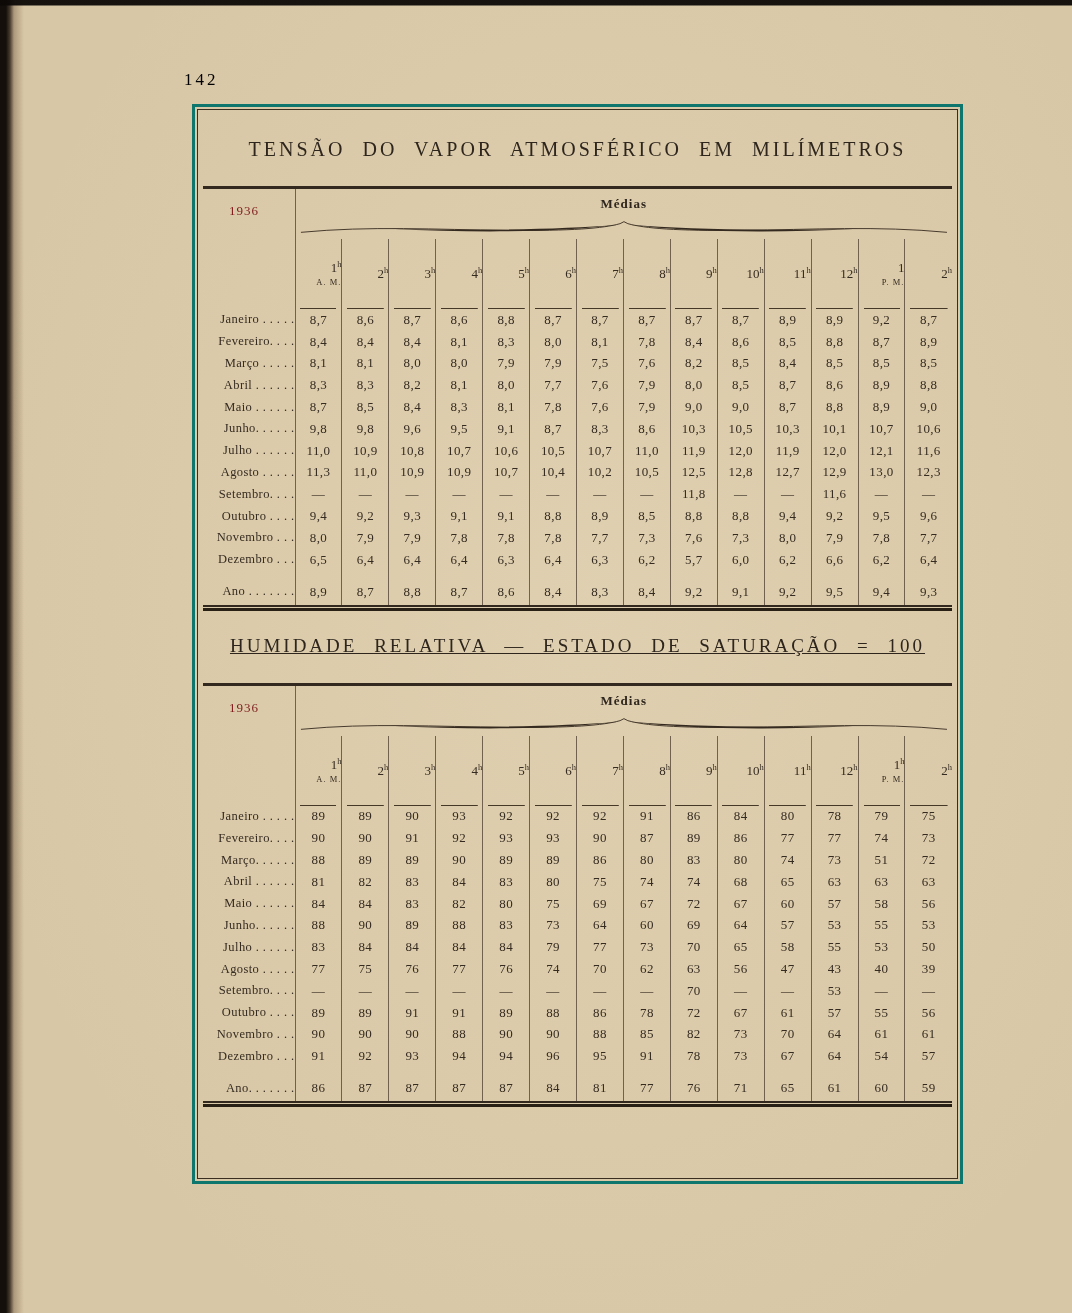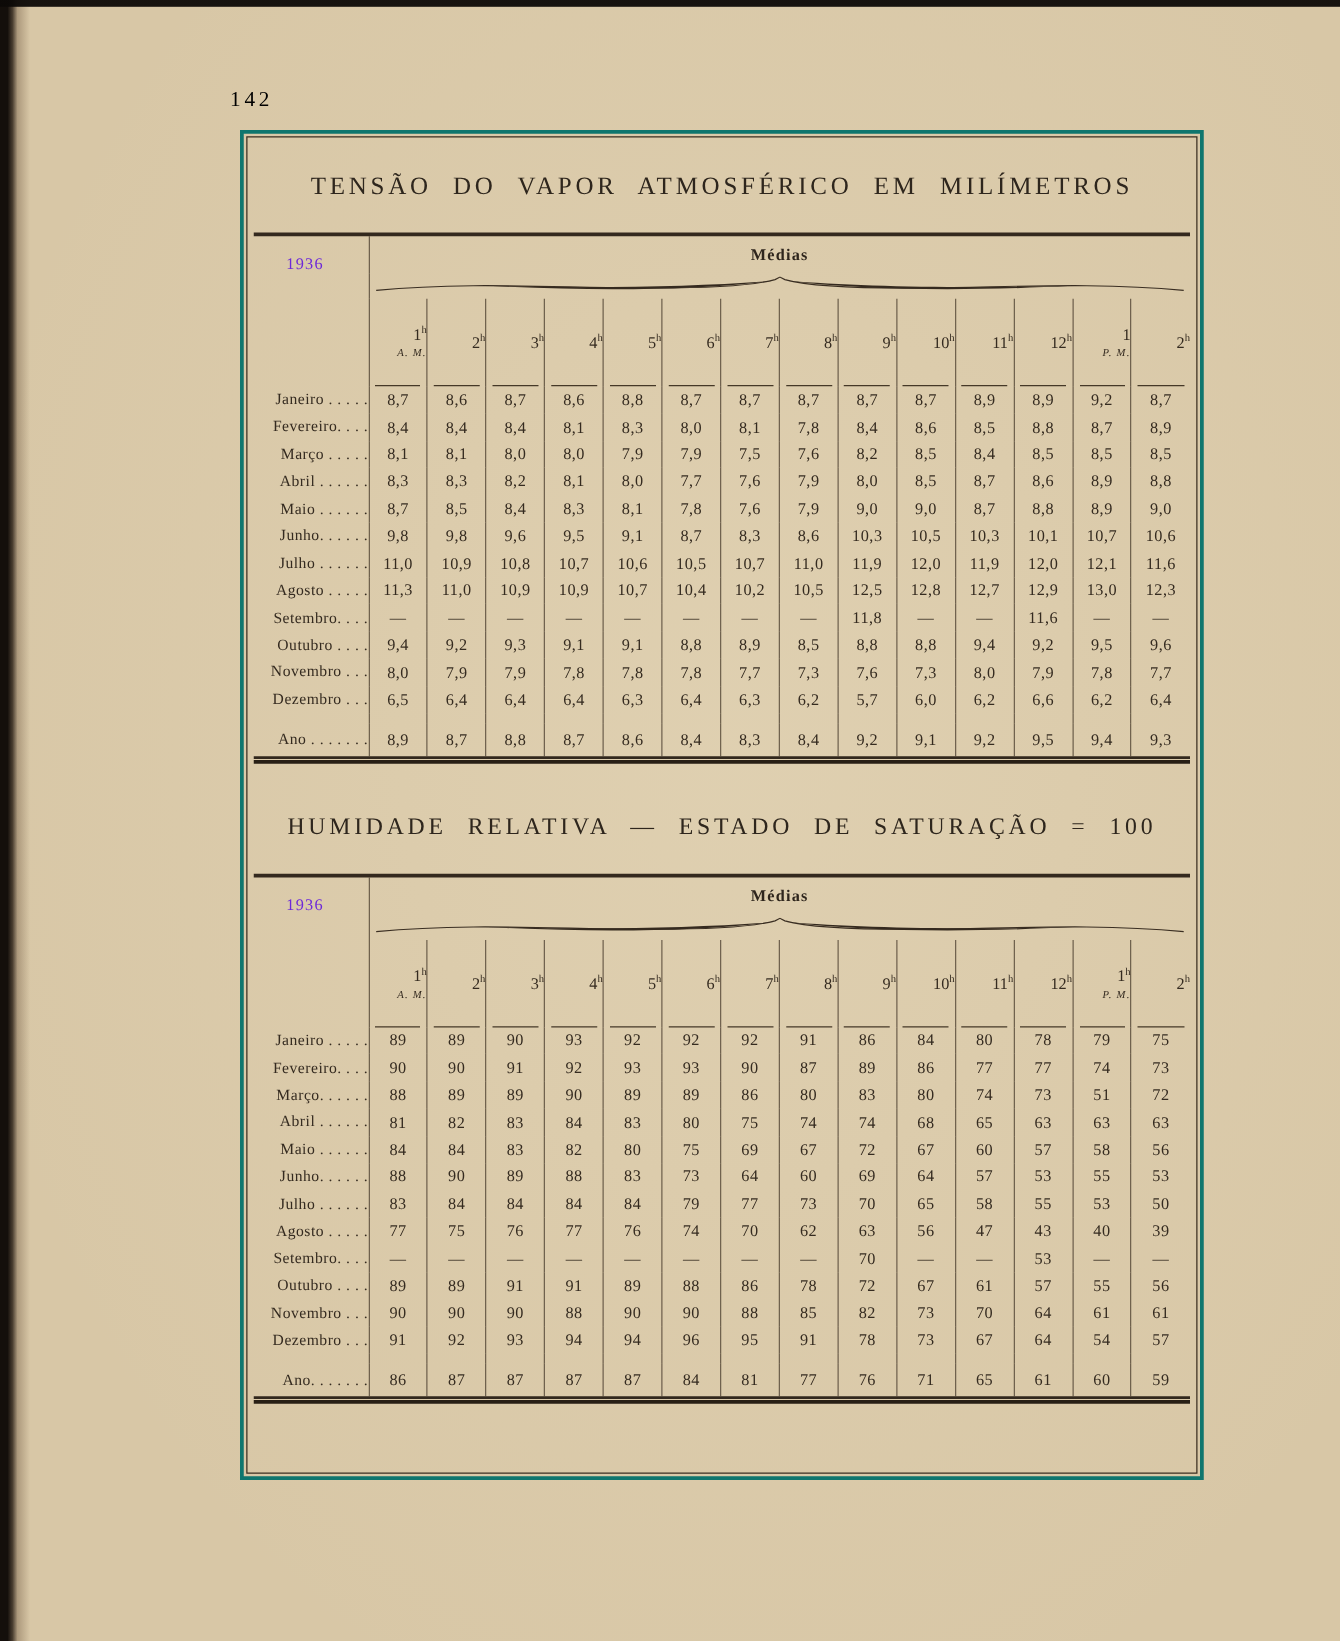--- a/index.html
+++ b/index.html
@@ -22,55 +22,55 @@
     box-sizing:border-box;border:3px solid #0f766e;
   }
   .inner{
     position:absolute;inset:2px;border:1px solid #3a2e21;
     box-sizing:border-box;padding:0 5px;
   }
   .sec-title{
     text-align:center;font-size:20px;letter-spacing:3px;word-spacing:9px;
     color:#2e261d;margin:0;padding-top:28px;height:26px;font-weight:normal;
   }
-  .sec-title.second{font-size:19px;padding-top:40px;}
+  .sec-title.second{font-size:19px;padding-top:24px;text-decoration:underline;}
   .hrule{height:3px;background:#34291e;margin-top:22px;}
   .hrule.heavy{
     height:6px;margin-top:0;
     background:linear-gradient(180deg,#32281d 0 2px,rgba(52,41,30,0) 2px 3px,#281f15 3px 6px);
   }
   table.dtable{
     width:100%;border-collapse:collapse;table-layout:fixed;
     color:#352b20;
   }
   col.c-stub{width:92px;}
   .dtable th,.dtable td{
     padding:0;font-weight:normal;
     border-right:1px solid rgba(66,52,38,.7);
   }
   .dtable th:last-child,.dtable td:last-child{border-right:none;margin-top:10px;}
   th.stub{vertical-align:top;text-align:left;}
   .year{
-    font-size:13px;letter-spacing:1px;color:#6d28d9;
+    font-size:13px;letter-spacing:1px;color:#7f1d1d;
     padding:14px 0 0 26px;
   }
   th.medias{
     height:30px;font-size:13px;font-weight:bold;letter-spacing:1px;
     font-family:"Liberation Serif", serif;color:#2f2villon61d;color:#2f261d;
     text-align:center;vertical-align:middle;border-right:none;
   }
   td.bracecell{height:20px;border-right:none;vertical-align:middle;}
   svg.brace{display:block;width:99%;height:16px;margin:0 auto;}
   tr.hours th{
     height:70px;vertical-align:middle;text-align:right;
     background:linear-gradient(#453827,#453827) center bottom / 80% 1px no-repeat;
   }
   .hnum{display:block;font-size:13px;line-height:14px;}
   .hnum sup{font-size:8.5px;vertical-align:super;line-height:0;}
-  .hsub{display:block;font-size:8.5px;letter-spacing:1px;margin-top:2px;font-style:italic;}
+  .hsub{display:block;font-size:8.5px;letter-spacing:1px;margin-top:2px;}
   tr.month-row th, tr.month-row td{height:21.8px;}
   tr.ano-row th, tr.ano-row td{height:26px;}
   tr.spacer th, tr.spacer td{height:8px;}
   th.mlabel{
     text-align:right;font-size:12.5px;letter-spacing:.4px;
     padding-left:7px;white-space:nowrap;overflow:hidden;
   }
   td.val{
     text-align:center;font-size:13px;letter-spacing:.4px;vertical-align:middle;
   }

